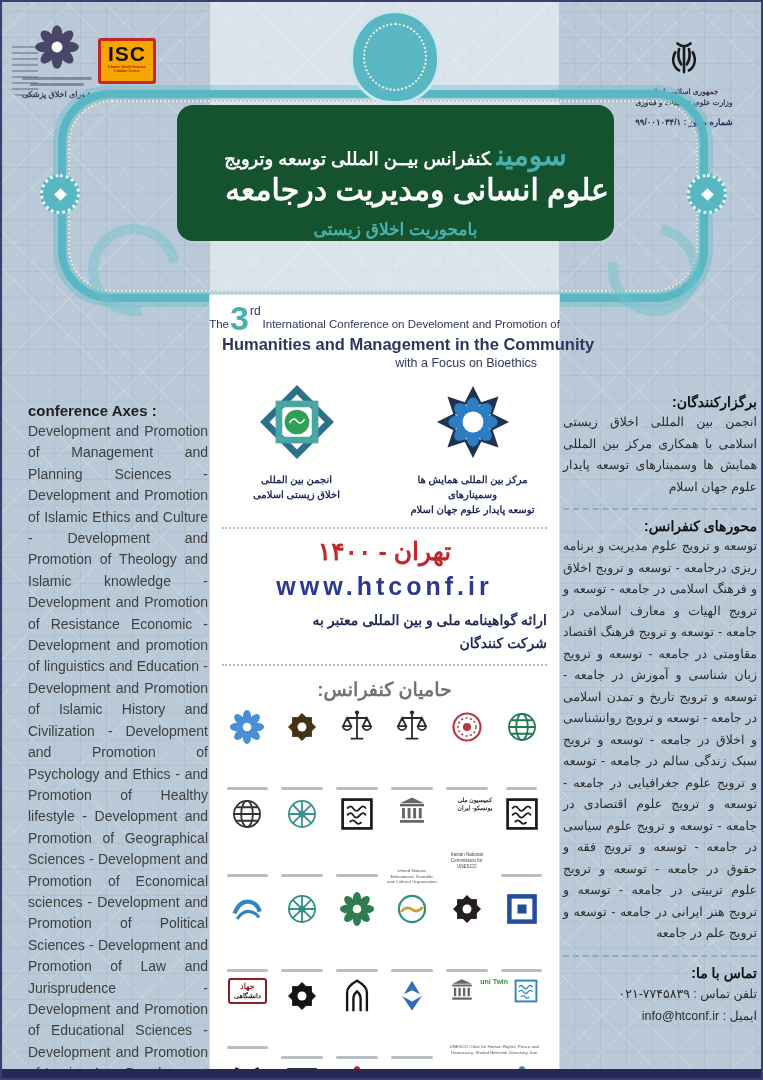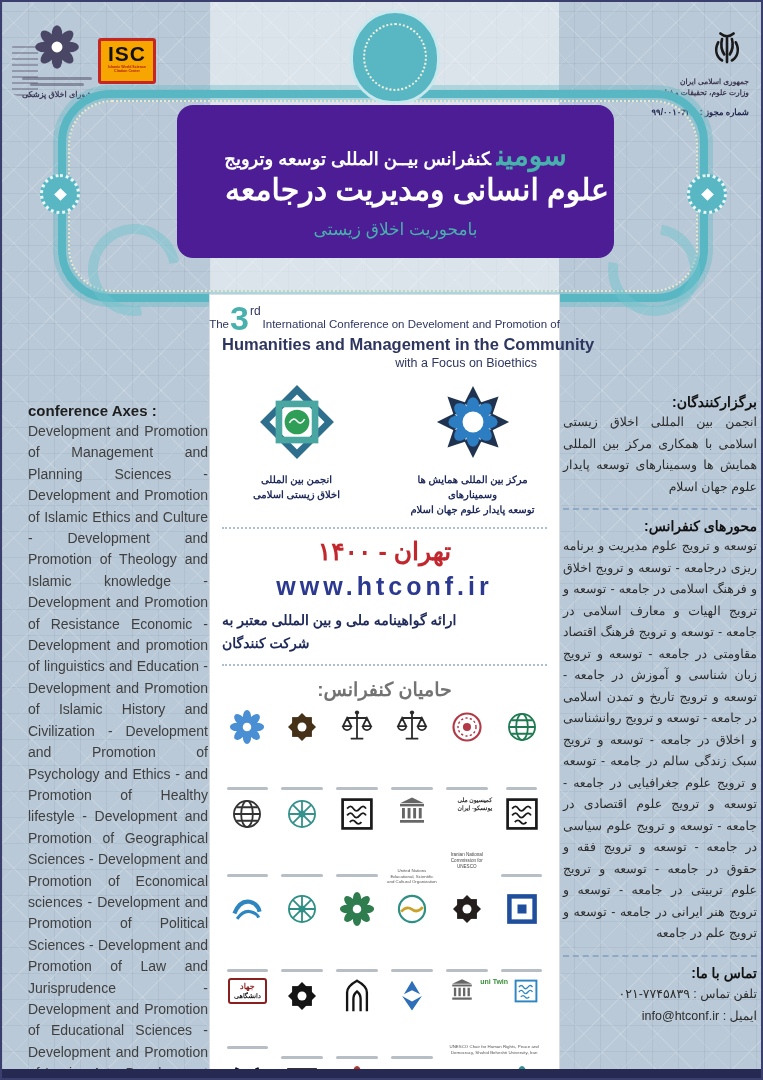--- a/index.html
+++ b/index.html
@@ -24,66 +24,66 @@
   .tl-med{position:absolute;left:12px;top:22px;width:86px;text-align:center;color:#4a4766;}
   .tl-med .squig{height:3px;background:#5a5670;opacity:.55;border-radius:2px;margin:3px 8px 0;}
   .tl-med .squig.s2{margin:3px 16px 0;}
   .med-caption{font-size:8px;font-weight:bold;color:#3c3a58;margin-top:4px;}
   .seal{position:absolute;left:10px;top:40px;width:26px;height:54px;border-radius:6px;
     background:repeating-linear-gradient(0deg,#6a6680 0 2px,transparent 2px 6px);opacity:.5;}
   .isc-box{position:absolute;left:96px;top:36px;width:58px;height:46px;background:#f7a600;
     border:3px solid #c42626;border-radius:3px;text-align:center;box-sizing:border-box;}
   .isc-label{font-size:21px;font-weight:bold;color:#111;line-height:1.2;letter-spacing:1px;}
   .isc-cap{font-size:3.6px;color:#b01b1b;font-weight:bold;line-height:1.1;}
-  .tr-gov{position:absolute;right:12px;top:26px;width:130px;text-align:right;direction:rtl;}
+  .tr-gov{position:absolute;right:12px;top:36px;width:130px;text-align:center;direction:rtl;}
   .gov-line{font-size:7.5px;font-weight:bold;color:#3a3650;line-height:1.5;}
   .gov-license{font-size:8.5px;font-weight:bold;color:#262a52;margin-top:8px;}
 
   
   .frame-ring{position:absolute;left:56px;top:88px;width:650px;height:212px;box-sizing:border-box;
     border:8px solid #58b7c3;border-radius:52px;
     box-shadow:0 0 0 5px rgba(88,183,195,.35), inset 0 0 0 4px rgba(88,183,195,.35);}
   .frame-ring::after{content:"";position:absolute;inset:2px;border:2px dotted #eee7cf;border-radius:44px;}
   .medallion-top{position:absolute;left:348px;top:8px;width:90px;height:94px;background:#58b7c3;
     border-radius:50% 50% 46% 46%;border:3px solid #c8e8ee;box-sizing:border-box;}
   .medallion-top::after{content:"";position:absolute;inset:10px;border:2px dotted #f4f0dd;border-radius:50%;}
   .medallion-side{position:absolute;width:40px;height:40px;background:#58b7c3;border:3px dotted #eaf6f8;
     border-radius:50%;box-sizing:border-box;}
   .medallion-side::after{content:"";position:absolute;left:13px;top:13px;width:9px;height:9px;background:#fff;transform:rotate(45deg);}
   .m-left{left:38px;top:172px;} .m-right{left:685px;top:172px;}
   .swirl-dec{position:absolute;width:72px;height:72px;border:10px solid #6cc3cd;border-radius:50%;
     border-right-color:transparent;opacity:.45;}
   .sw-l{left:86px;top:222px;transform:rotate(35deg);} .sw-r{left:606px;top:222px;transform:rotate(-125deg);}
 
   
-  .banner{position:absolute;left:175px;top:103px;width:437px;height:153px;background:#4c1d95;
+  .banner{position:absolute;left:175px;top:103px;width:437px;height:136px;background:#14532d;
     border-radius:16px;color:#fff;text-align:center;direction:rtl;box-sizing:border-box;padding-top:34px;}
   .banner-l1{font-size:18px;font-weight:bold;white-space:nowrap;}
   .banner-ordinal{font-size:28px;font-weight:bold;color:#49b1ad;margin-left:6px;}
   .banner-l2{font-size:30px;font-weight:bold;margin-top:0;white-space:nowrap;padding-left:43px;}
-  .banner-l3{font-size:17px;font-weight:normal;color:#49b1ad;margin-top:12px;}
+  .banner-l3{font-size:17px;font-weight:bold;color:#49b1ad;margin-top:12px;}
 
   
   .card{position:absolute;left:208px;top:293px;width:349px;height:779px;background:#fff;
     box-shadow:0 0 0 1px #d9dee4;box-sizing:border-box;padding:10px 12px;display:flex;flex-direction:column;}
   .en-block{color:#2e3660;}
   .en-l1{display:flex;align-items:flex-end;justify-content:center;font-size:11.5px;white-space:nowrap;}
   .en-the{padding-bottom:2px;}
   .big3{font-size:34px;font-weight:bold;color:#49b1ad;line-height:.8;margin:0 1px;}
   .en-ord{font-size:12px;position:relative;top:-14px;}
   .en-rest{padding-bottom:2px;margin-left:2px;}
   .en-l2{font-size:16.5px;font-weight:bold;text-align:center;margin-top:3px;white-space:nowrap;}
   .en-l3{font-size:12.5px;text-align:right;padding-right:10px;margin-top:2px;}
   .org-row{display:flex;justify-content:center;gap:36px;margin-top:14px;}
   .org{width:140px;text-align:center;}
   .org-caption{font-size:10px;font-weight:bold;color:#1f2a5a;direction:rtl;line-height:1.5;margin-top:8px;}
   .dash{border:none;border-top:2px dotted #a9bfd8;margin:10px 0 8px;}
   .city-year{font-size:25px;font-weight:bold;color:#c1272d;text-align:center;direction:rtl;}
   .website{font-size:25px;font-weight:bold;color:#2b3990;text-align:center;letter-spacing:4px;margin-top:6px;}
-  .cert{font-size:14px;font-weight:bold;color:#1f2a5a;text-align:left;direction:rtl;line-height:1.6;margin-top:8px;}
+  .cert{font-size:14px;font-weight:bold;color:#1f2a5a;text-align:right;direction:rtl;line-height:1.6;margin-top:8px;}
   .sponsors-title{font-size:19px;font-weight:bold;color:#737373;text-align:center;direction:rtl;margin:4px 0 8px;}
   .sp-grid{display:grid;grid-template-columns:repeat(6,1fr);gap:6px 4px;flex:1;}
   .sp{display:flex;flex-direction:column;align-items:center;justify-content:flex-start;gap:37px;}
   .sp svg{display:block;}
   .cap{height:3px;background:#9aa3ad;border-radius:2px;width:82%;margin-top:5px;opacity:.7;}
   .cap.short{width:60%;}
   .sp-box{border:2px solid currentColor;border-radius:3px;padding:2px 4px;text-align:center;}
   .jahad-t{font-size:8px;font-weight:bold;color:#8a1f1f;direction:rtl;line-height:1.2;}
   .jahad-t2{font-size:6.5px;font-weight:bold;color:#222;direction:rtl;}
   .icsd-t{font-size:11px;font-weight:bold;color:#2f6f4f;letter-spacing:1px;}

